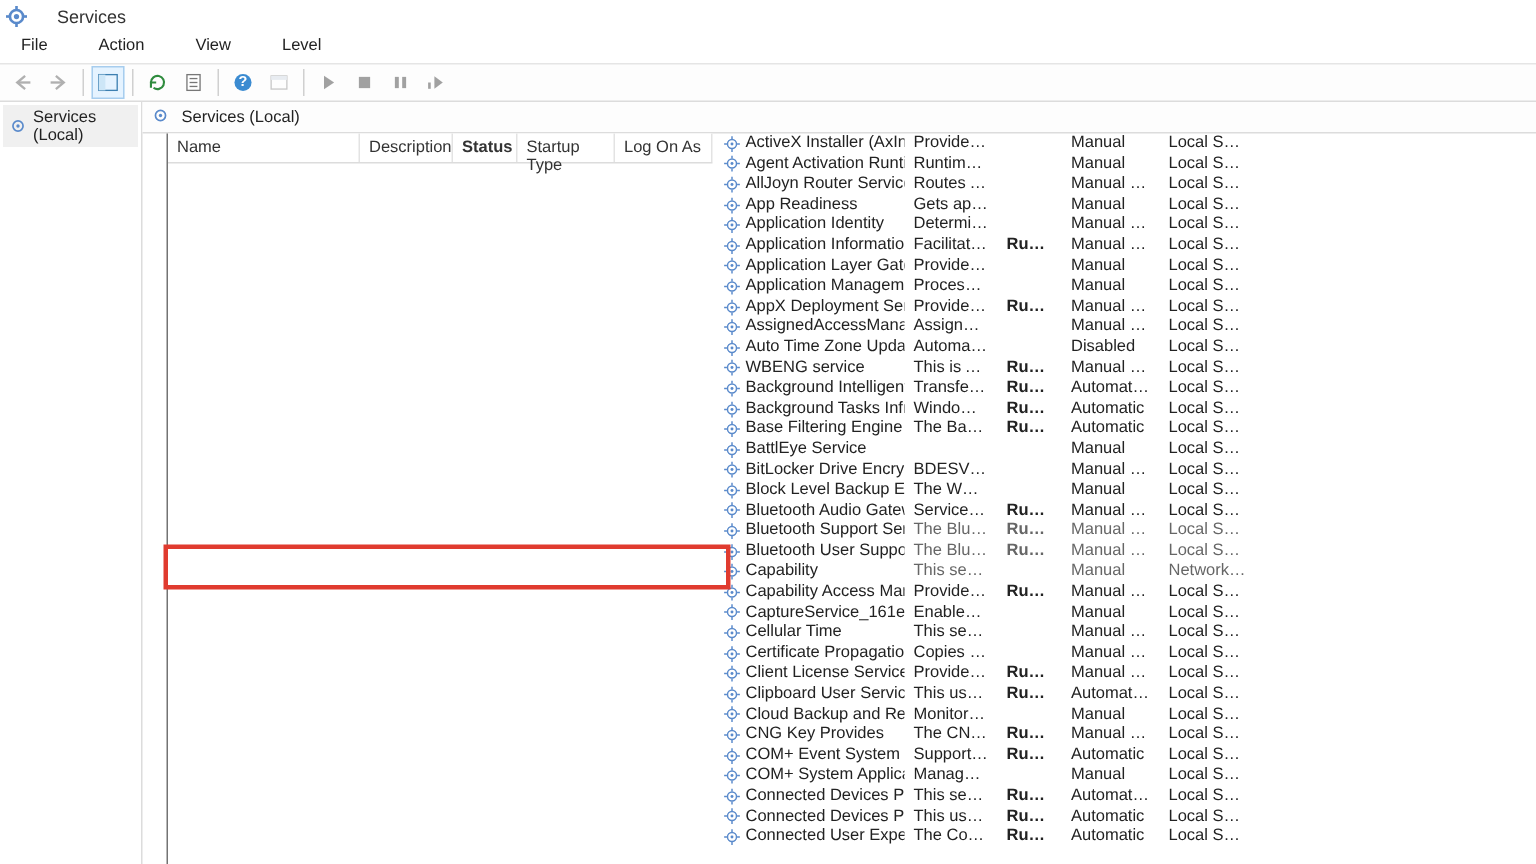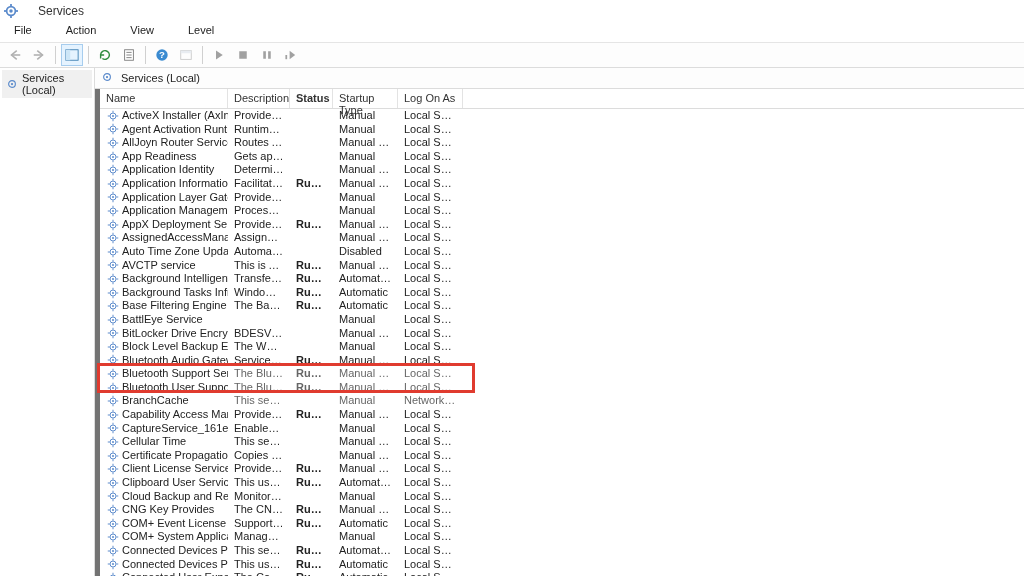--- a/index.html
+++ b/index.html
@@ -28,21 +28,21 @@
   .left-pane .tree-item { display: flex; align-items: center; gap: 4px; padding: 2px 4px; background: #fff; }
   .left-pane .tree-item.selected { background: #f0f0f0; }
 
   .right-pane { flex: 1; display: flex; flex-direction: column; min-width: 0; }
   .right-header { display: flex; align-items: center; gap: 6px; padding: 3px 6px; border-bottom: 1px solid #dcdcdc; background: #fdfdfd; }
   .right-header .ico { width: 14px; height: 14px; }
 
   .right-body { flex: 1; display: flex; min-height: 0; }
   .detail-col { width: 158px; padding: 4px 6px; color: #333; }
 
-  .list-col { flex: 1; display: flex; flex-direction: column; min-width: 0; border-left: 5px solid #737373; position: relative; }
+  .list-col { flex: 1; display: flex; flex-direction: row; min-width: 0; border-left: 1px solid #737373; position: relative; margin-left: 16px; }
   .list-header { display: flex; align-items: stretch; height: 20px; border-bottom: 1px solid #dcdcdc; background: #fff; }
   .list-header .col { padding: 3px 6px; border-right: 1px solid #e3e3e3; color: #333; }
   .list-body { flex: 1; overflow: hidden; }
   .row { display: flex; align-items: center; height: 13.6px; }
   .row .cell { padding: 0 6px; white-space: nowrap; overflow: hidden; text-overflow: ellipsis; line-height: 13.6px; font-size: 11px; }
   .row .name-cell { display: flex; align-items: center; gap: 3px; }
   .row.deemph .cell { color: #666; }
 
   
   .c-name  { width: 128px; }
@@ -431,21 +431,21 @@
                       <circle cx="8" cy="8" r="4" fill="none" stroke="#5a8acb" stroke-width="1.3"></circle>
                       <circle cx="8" cy="8" r="1.3" fill="#5a8acb"></circle>
                       <g stroke="#5a8acb" stroke-width="1.3">
                         <line x1="8" y1="1" x2="8" y2="3.5"></line>
                         <line x1="8" y1="12.5" x2="8" y2="15"></line>
                         <line x1="1" y1="8" x2="3.5" y2="8"></line>
                         <line x1="12.5" y1="8" x2="15" y2="8"></line>
                       </g>
                     </svg>
                   </span>
-                  <span>AVCTP service</span>
+                  <span>WBENG service</span>
                 </div>
                 <div class="cell c-desc">This is Audi...</div>
                 <div class="cell c-stat">Running</div>
                 <div class="cell c-start">Manual (Trig...</div>
                 <div class="cell c-log">Local Service</div>
               </div>
               <div class="row">
                 <div class="cell c-name name-cell">
                   <span class="gear-ico">
                     <svg width="12" height="12" viewBox="0 0 16 16">
@@ -641,21 +641,21 @@
                       <circle cx="8" cy="8" r="4" fill="none" stroke="#5a8acb" stroke-width="1.3"></circle>
                       <circle cx="8" cy="8" r="1.3" fill="#5a8acb"></circle>
                       <g stroke="#5a8acb" stroke-width="1.3">
                         <line x1="8" y1="1" x2="8" y2="3.5"></line>
                         <line x1="8" y1="12.5" x2="8" y2="15"></line>
                         <line x1="1" y1="8" x2="3.5" y2="8"></line>
                         <line x1="12.5" y1="8" x2="15" y2="8"></line>
                       </g>
                     </svg>
                   </span>
-                  <span>BranchCache</span>
+                  <span>Capability</span>
                 </div>
                 <div class="cell c-desc">This service ...</div>
                 <div class="cell c-stat"></div>
                 <div class="cell c-start">Manual</div>
                 <div class="cell c-log">Network S...</div>
               </div>
               <div class="row">
                 <div class="cell c-name name-cell">
                   <span class="gear-ico">
                     <svg width="12" height="12" viewBox="0 0 16 16">
@@ -830,21 +830,21 @@
                       <circle cx="8" cy="8" r="4" fill="none" stroke="#5a8acb" stroke-width="1.3"></circle>
                       <circle cx="8" cy="8" r="1.3" fill="#5a8acb"></circle>
                       <g stroke="#5a8acb" stroke-width="1.3">
                         <line x1="8" y1="1" x2="8" y2="3.5"></line>
                         <line x1="8" y1="12.5" x2="8" y2="15"></line>
                         <line x1="1" y1="8" x2="3.5" y2="8"></line>
                         <line x1="12.5" y1="8" x2="15" y2="8"></line>
                       </g>
                     </svg>
                   </span>
-                  <span>COM+ Event License</span>
+                  <span>COM+ Event System</span>
                 </div>
                 <div class="cell c-desc">Supports Sy...</div>
                 <div class="cell c-stat">Running</div>
                 <div class="cell c-start">Automatic</div>
                 <div class="cell c-log">Local Service</div>
               </div>
               <div class="row">
                 <div class="cell c-name name-cell">
                   <span class="gear-ico">
                     <svg width="12" height="12" viewBox="0 0 16 16">

